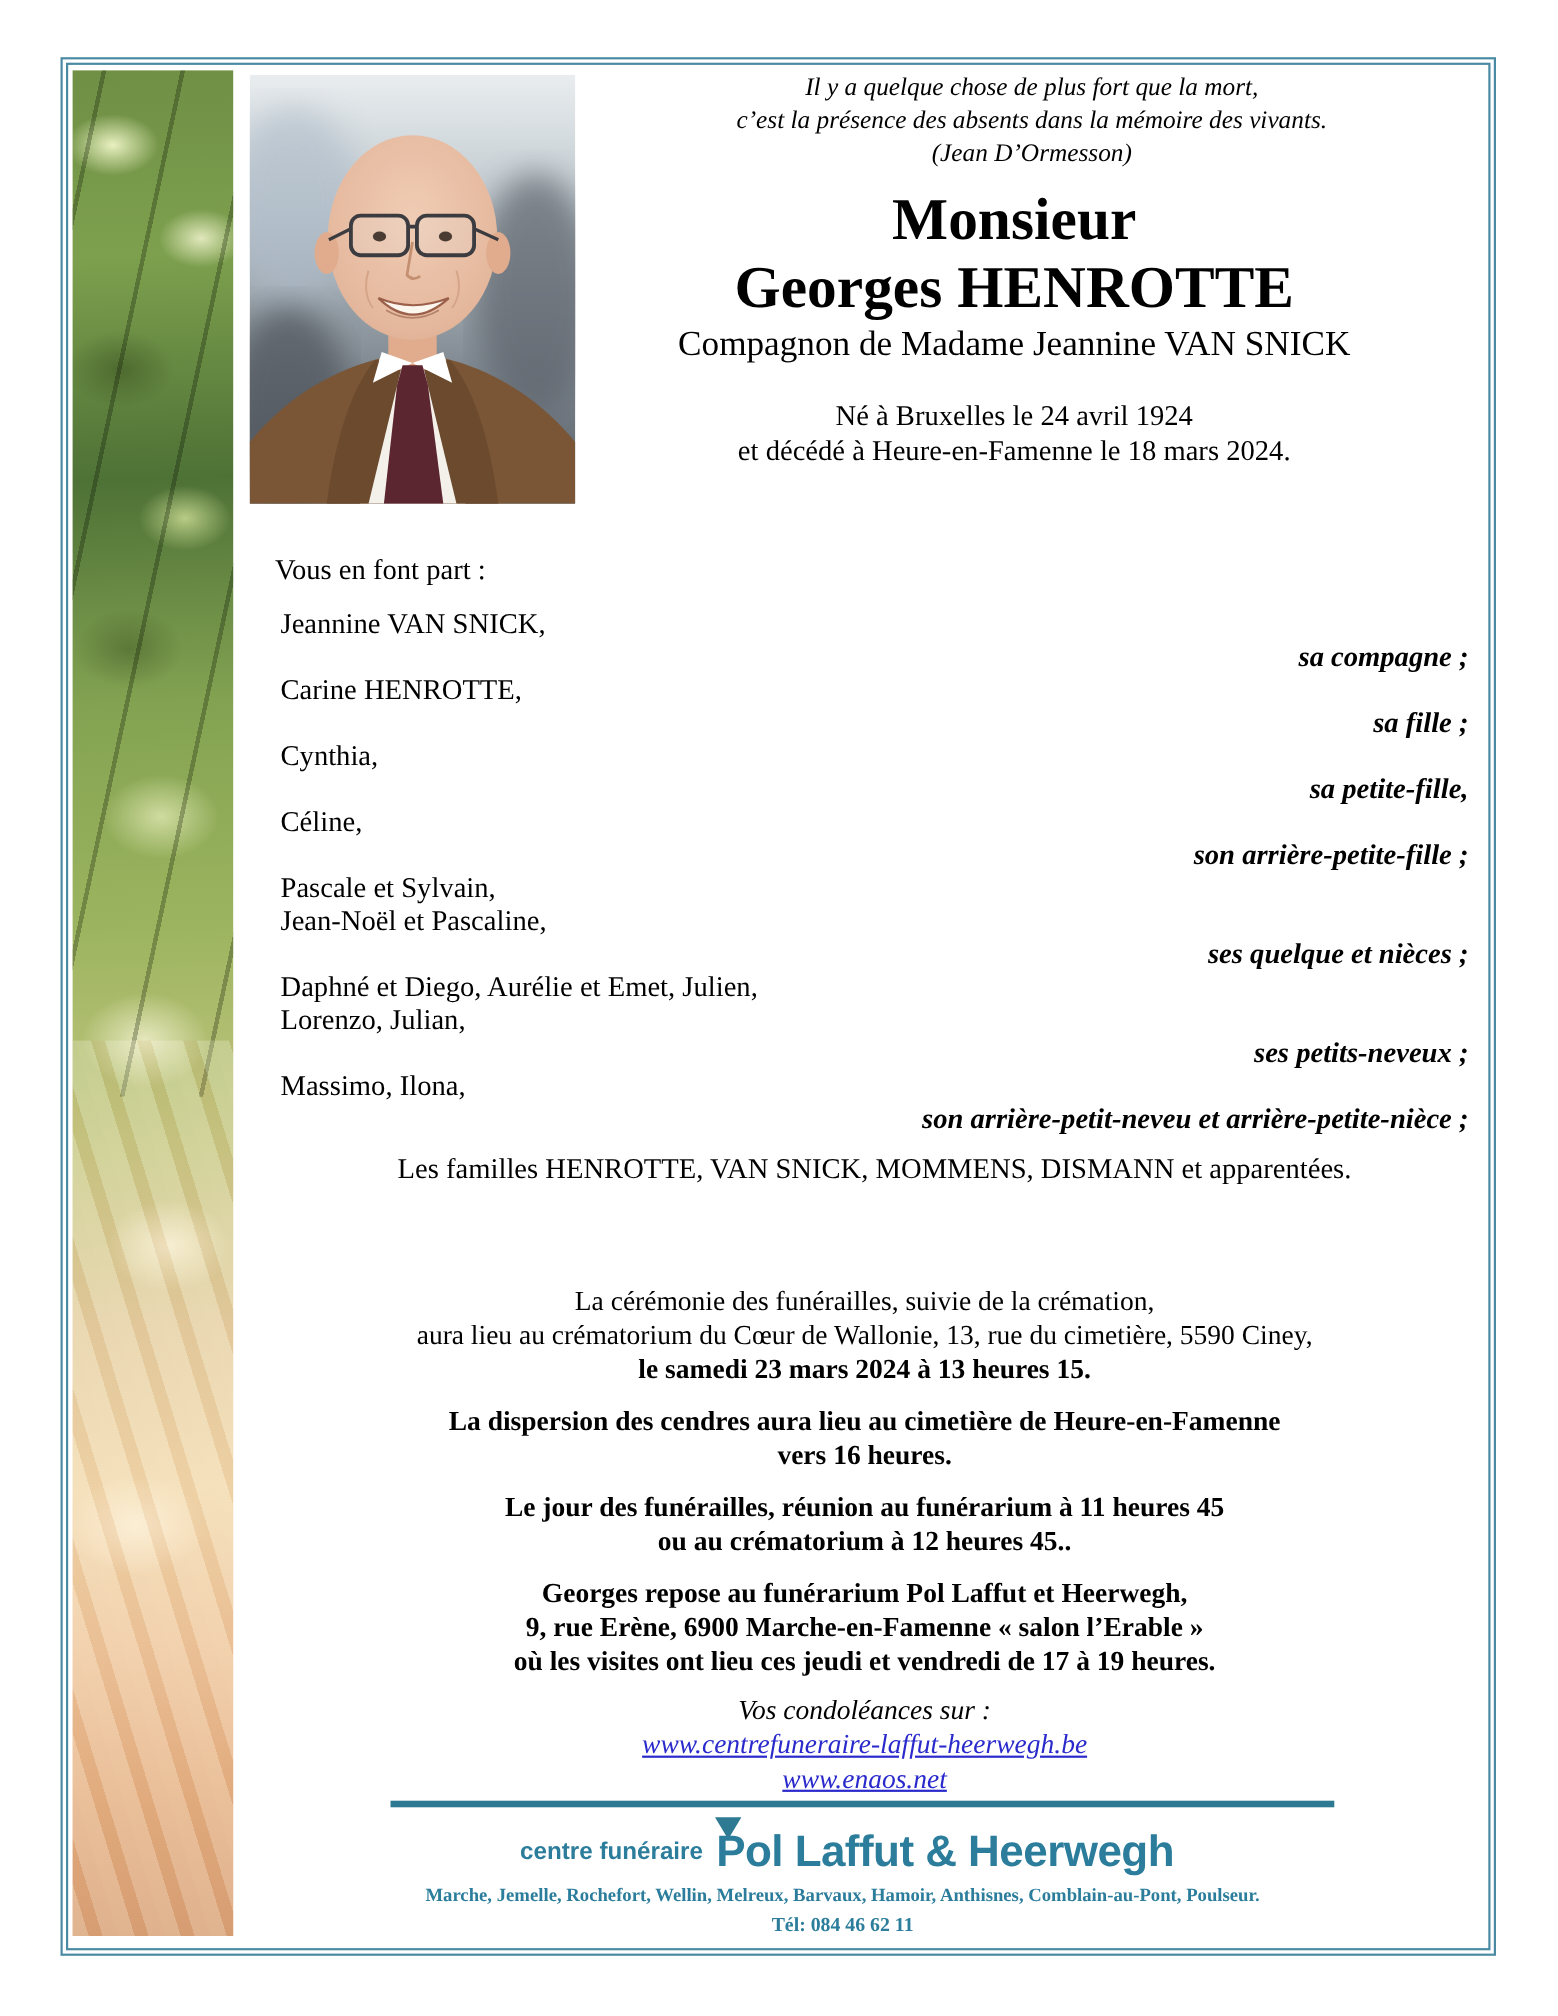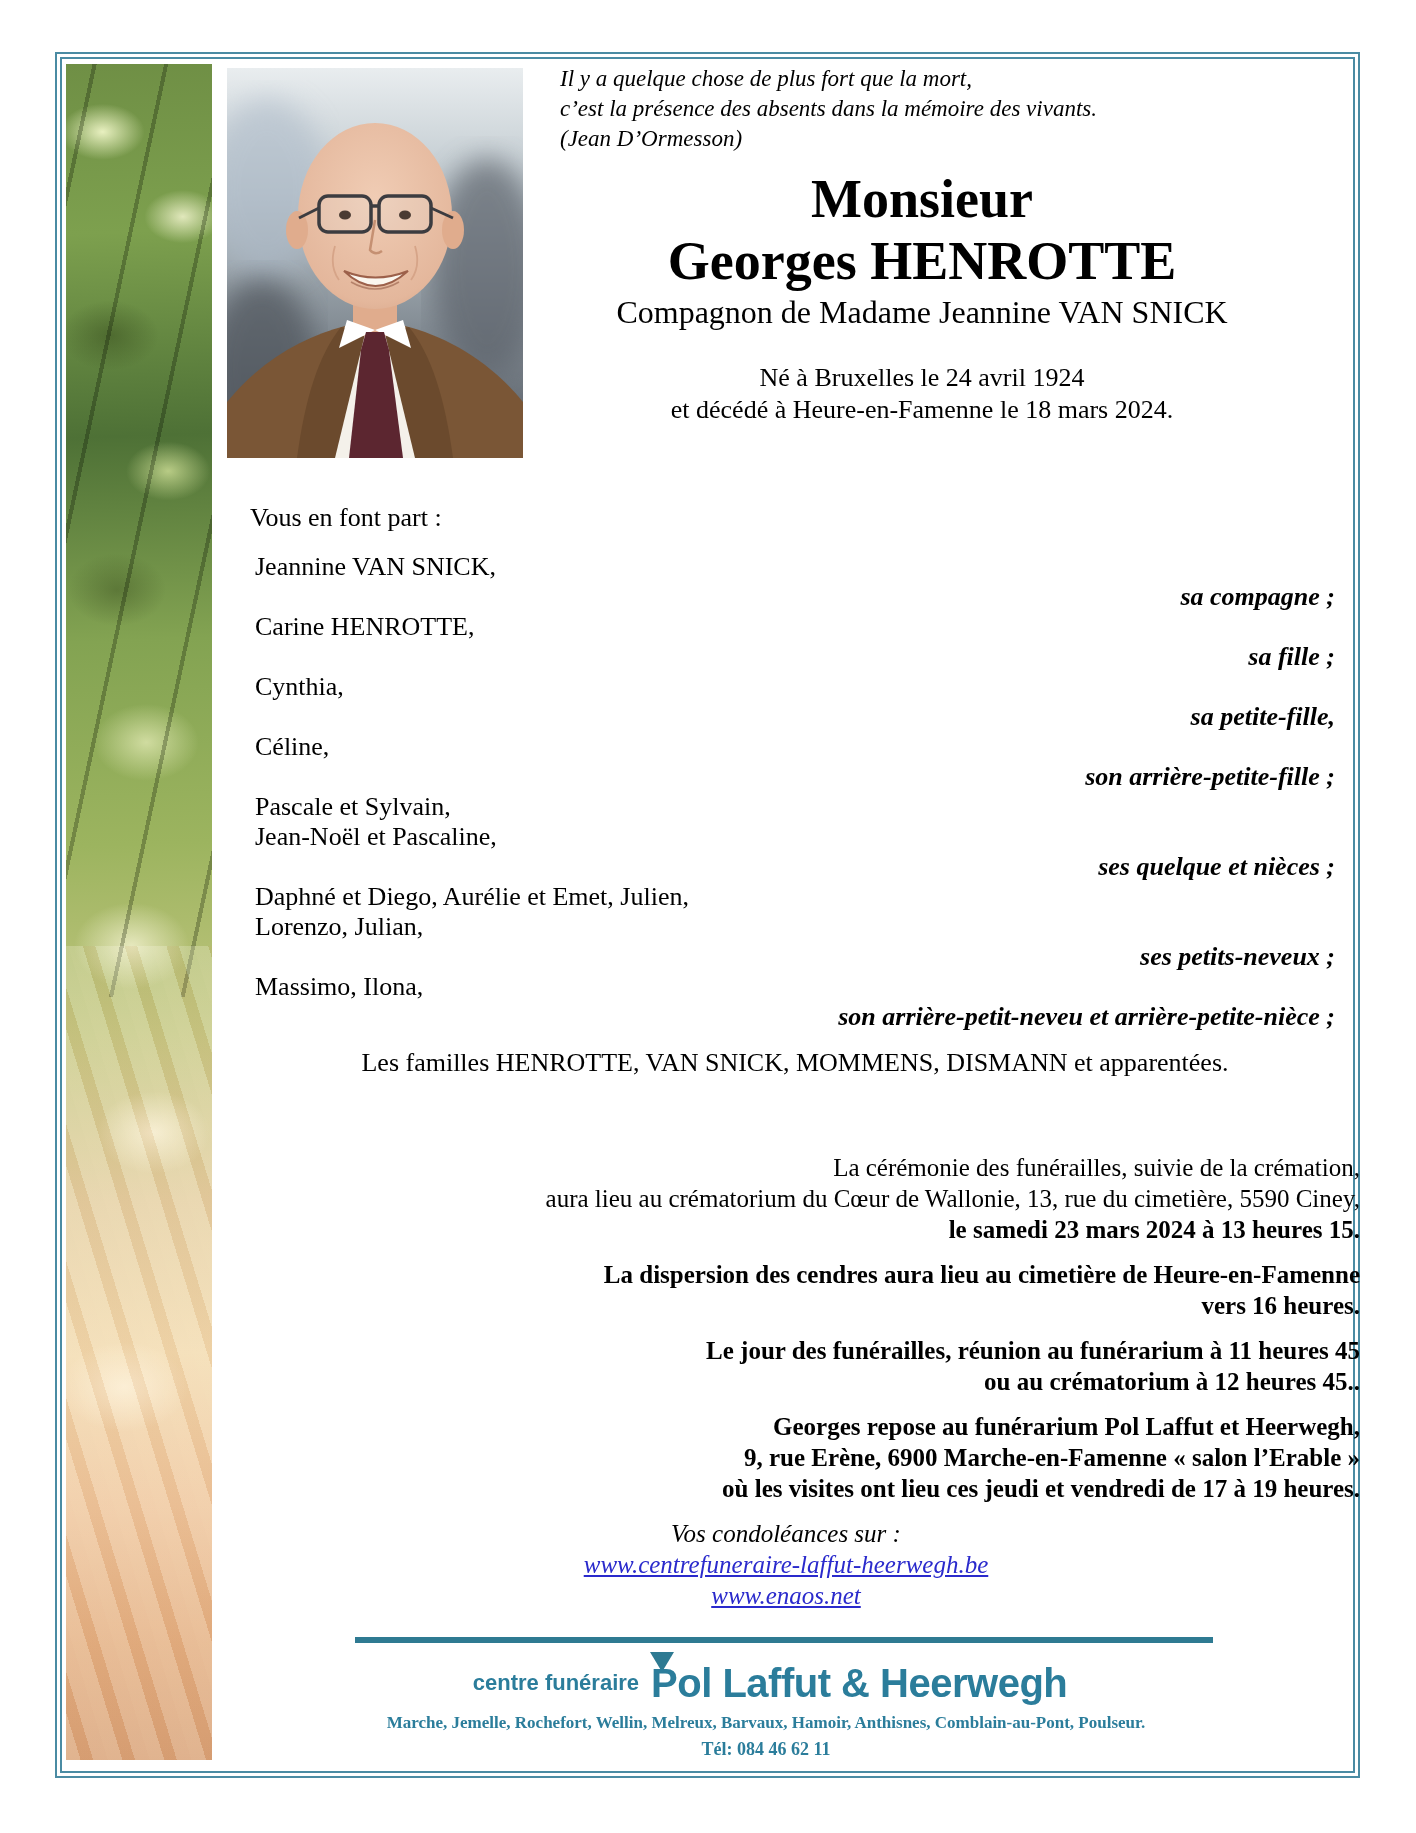--- a/index.html
+++ b/index.html
@@ -40,35 +40,35 @@
   .strip::after{ 
     content:"";position:absolute;inset:52% 0 0 0;
     background:repeating-linear-gradient(73deg,rgba(255,250,232,.45) 0 14px,rgba(210,160,110,.25) 14px 26px,rgba(255,252,238,.4) 26px 40px);
     opacity:.55;
   }
   .portrait{position:absolute;left:227px;top:68px;width:296px;height:390px;}
   .portrait svg{display:block;width:100%;height:100%;}
 
   .quote{
     position:absolute;top:64px;right:100px;left:560px;
-    text-align:left;font-style:italic;font-size:23px;line-height:30px;
+    text-align:center;font-style:italic;font-size:23px;line-height:30px;
   }
   .header-col{position:absolute;left:523px;top:168px;width:798px;text-align:center;}
   .title{font-size:54px;font-weight:bold;line-height:62px;}
   .subtitle{font-size:32px;line-height:40px;}
   .vitals{margin-top:30px;font-size:26px;line-height:32px;}
 
   .intro{position:absolute;left:250px;top:503px;font-size:26px;line-height:30px;}
   .announce{position:absolute;left:255px;top:552px;width:1080px;font-size:26px;line-height:30px;}
   .a-name{text-align:left;}
   .a-rel{text-align:right;font-weight:bold;font-style:italic;}
   .families{margin-top:16px;text-align:center;}
 
   .ceremony{position:absolute;left:212px;top:1152px;width:1148px;text-align:center;font-size:25px;line-height:31px;}
-  .ceremony .para{margin:0 0 14px 0;text-align:right;}
+  .ceremony .para{margin:16px 0 14px 0;}
   .bold{font-weight:bold;}
   .cond-label{font-style:italic;}
   .links a{color:var(--link-blue);font-style:italic;text-decoration:underline;}
 
   .footer-rule{position:absolute;left:355px;top:1637px;width:858px;height:6px;background:var(--footer-accent);}
   .triangle{
     position:absolute;left:650px;top:1652px;width:0;height:0;
     border-left:12px solid transparent;border-right:12px solid transparent;
     border-top:20px solid var(--footer-accent);
   }

